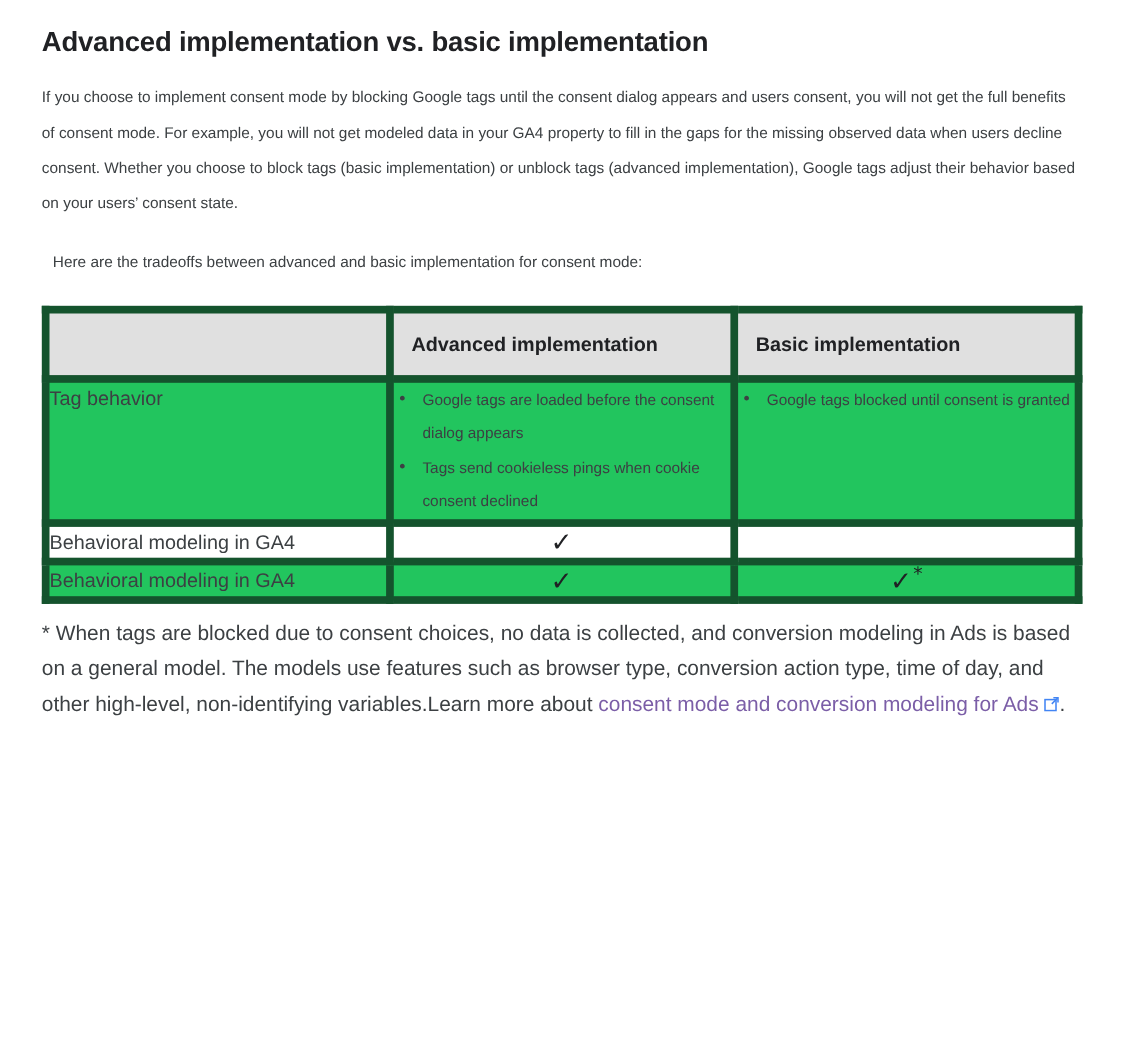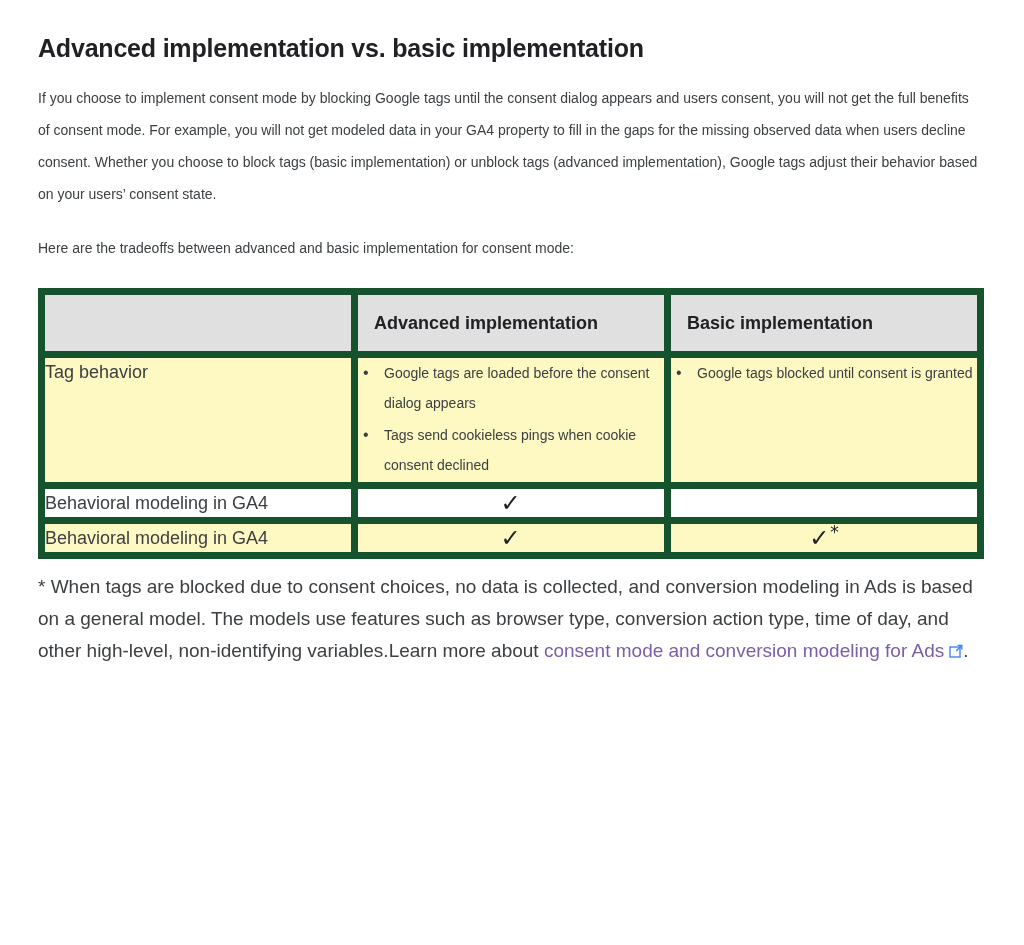--- a/index.html
+++ b/index.html
@@ -8,41 +8,42 @@
     background: #ffffff;
   }
   body {
     width: 1024px;
     height: 945px;
     font-family: "Liberation Sans", sans-serif;
     color: #3c4043;
     overflow: hidden;
   }
   .page {
-    padding: 32px 36px 0 38px;
+    padding: 22px 36px 0 38px;
     box-sizing: border-box;
     width: 1024px;
   }
   h2.doc-heading {
     font-size: 25px;
     line-height: 32px;
     font-weight: 700;
     color: #202124;
     margin: 0 0 18px 0;
     letter-spacing: -0.2px;
   }
   p.doc-para {
     font-size: 14px;
     line-height: 32px;
     color: #3c4043;
     margin: 0 0 22px 0;
     max-width: 944px;
   }
   p.lead-in {
     margin-bottom: 24px;
+    margin-left: 10px;
   }
   table.compare {
     border-collapse: collapse;
     width: 939px;
     table-layout: fixed;
     margin: 0 0 12px 0;
     border: 1px solid #d4d4d4;
   }
   table.compare col.c1 { width: 313px; }
   table.compare col.c2 { width: 313px; }
@@ -72,21 +73,21 @@
     color: #3c4043;
     padding: 16px 16px 16px 16px;
   }
   td.listcell {
     padding: 12px 16px 16px 16px;
   }
   td.checkcell {
     text-align: center;
     padding: 16px 10px;
   }
-  tr.shaded td { background: #fef9c3; }
+  tr.shaded td { background: #22c55e; }
   tr.plain td { background: #ffffff; }
   ul.cell-list {
     margin: 0;
     padding: 0 0 0 22px;
     list-style: none;
   }
   ul.cell-list li {
     font-size: 14px;
     line-height: 30px;
     color: #3c4043;

